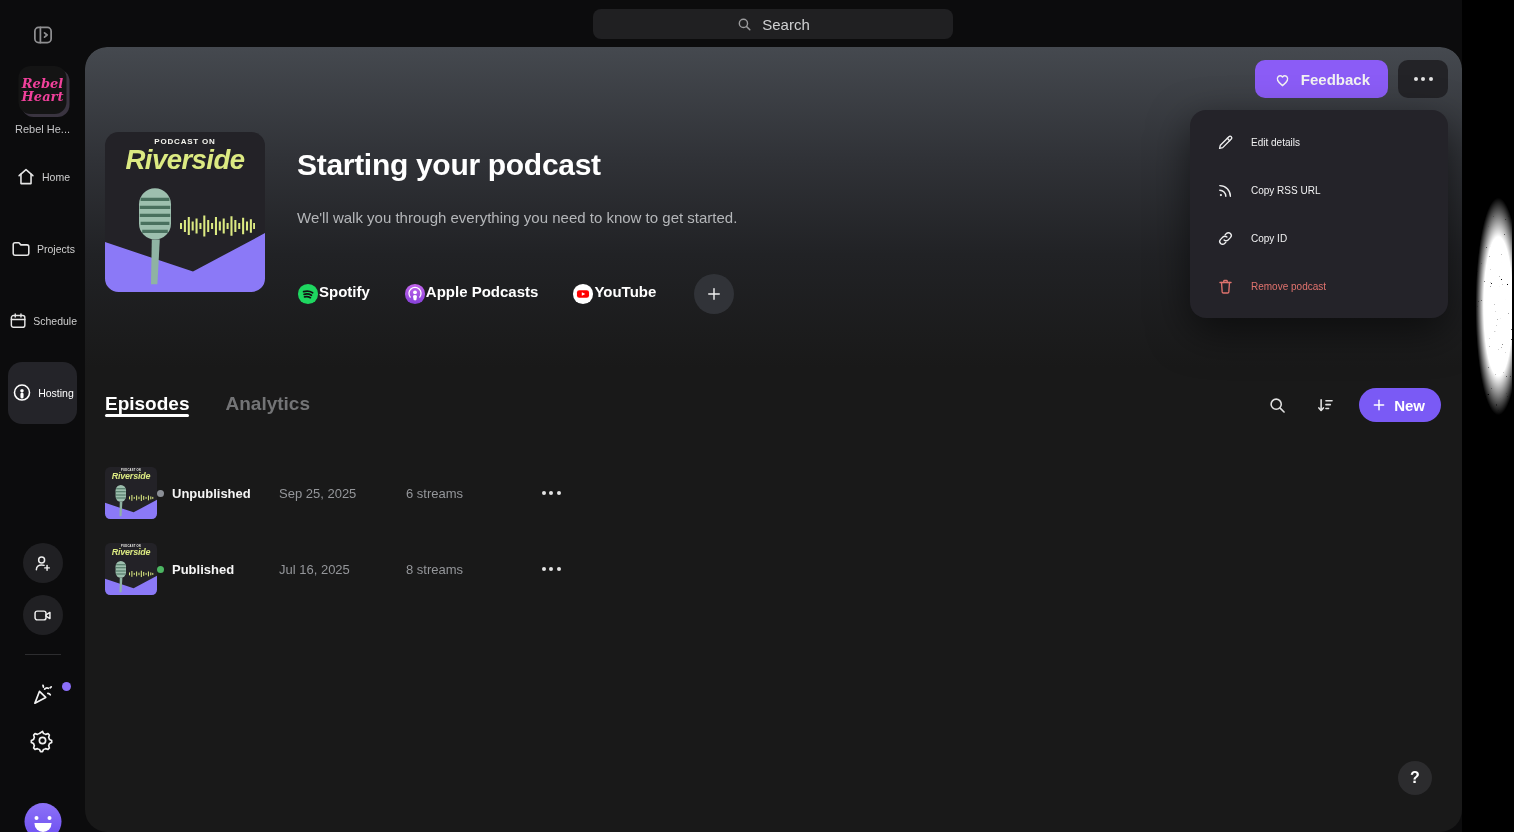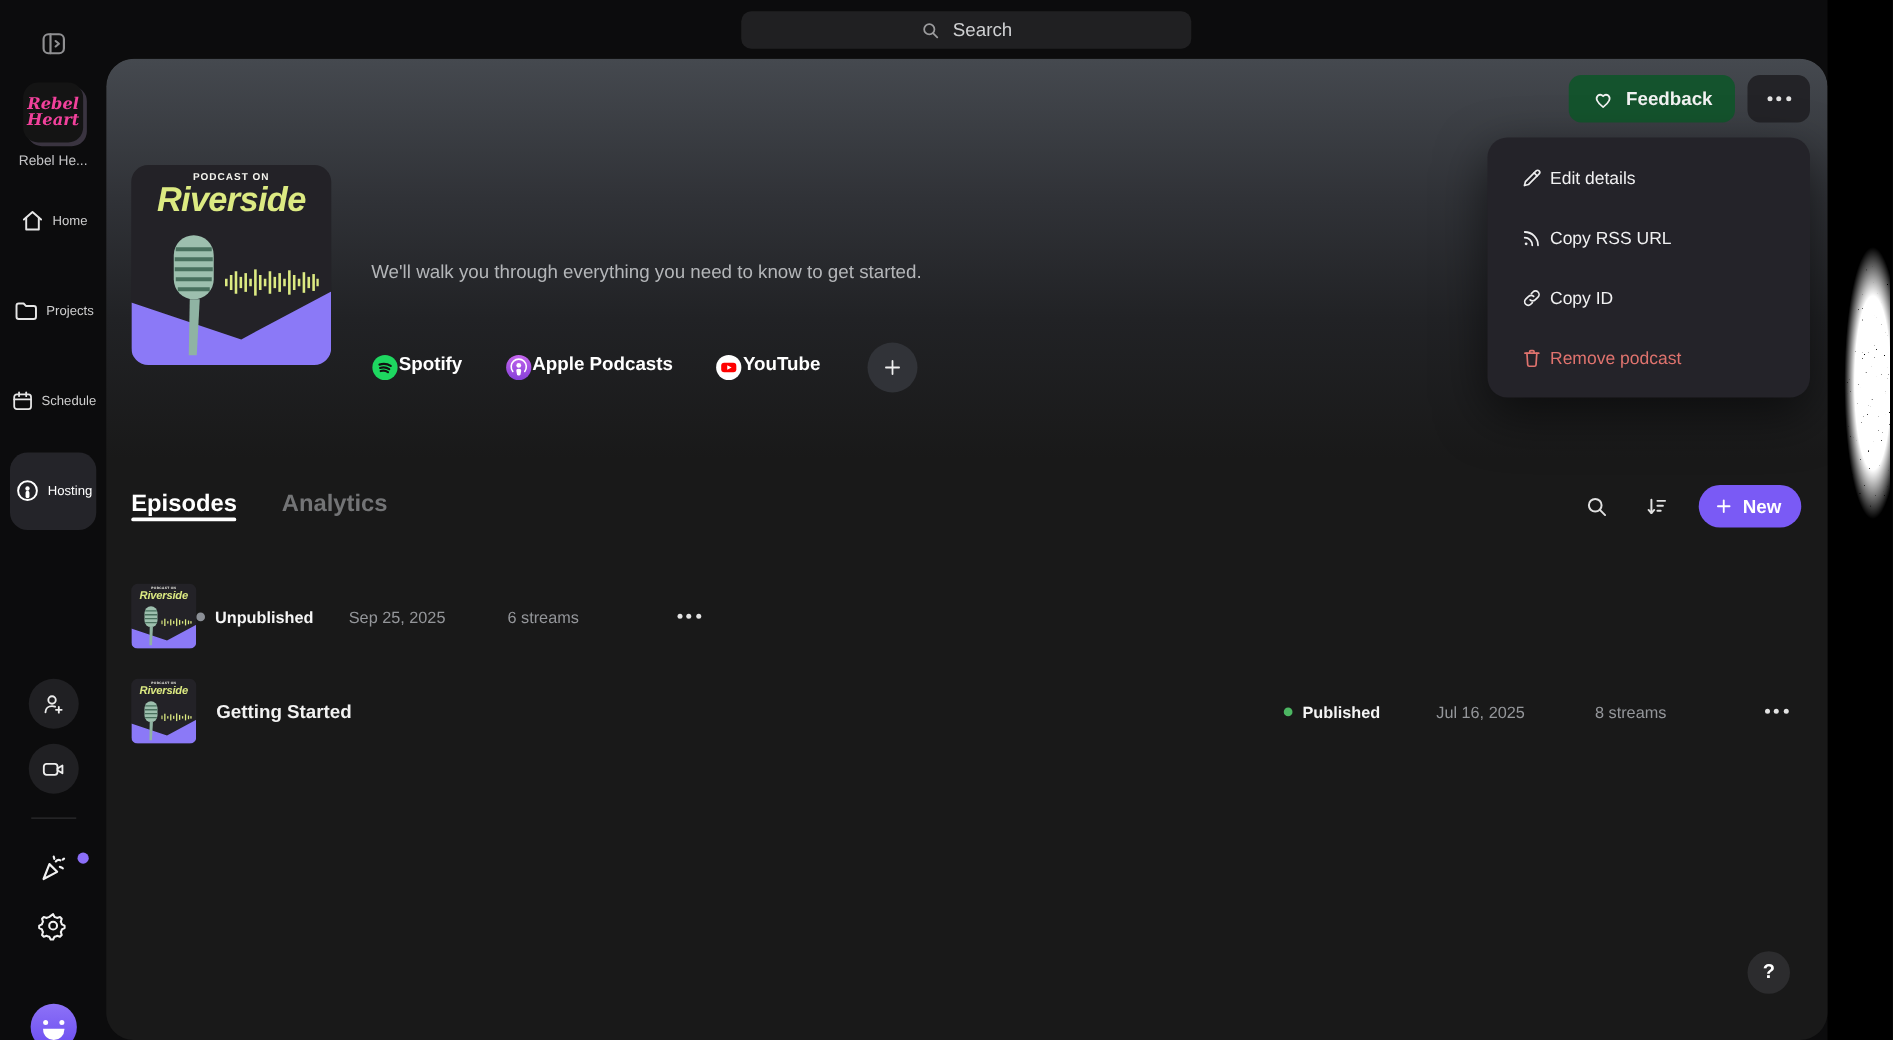--- a/index.html
+++ b/index.html
@@ -48,21 +48,21 @@
     border-radius:0 0 9px 9px; }
 
   
   .panel { position:absolute; left:85px; top:47px; width:1377px; height:785px;
     background:#191919; border-radius:22px; overflow:hidden; }
   .panel::before { content:""; position:absolute; left:0; top:0; right:0; height:320px;
     background:linear-gradient(180deg,#45494f 0%, #303237 35%, #212225 65%, rgba(25,25,25,0) 100%);
     border-radius:22px 22px 0 0; pointer-events:none; }
 
   .top-actions { position:absolute; top:13px; right:14px; display:flex; gap:10px; }
-  .feedback-btn { height:38px; padding:0 18px; background:#14532d; border-radius:10px;
+  .feedback-btn { height:38px; padding:0 18px; background:#8b5cf6; border-radius:10px;
     display:flex; align-items:center; gap:9px; font-size:15px; font-weight:600; color:#f2f2f2; cursor:pointer; }
   .more-btn { width:50px; height:38px; background:#232327; border-radius:10px;
     display:flex; align-items:center; justify-content:center; cursor:pointer; }
   .dots { display:flex; gap:3.5px; }
   .dots i { width:4px; height:4px; border-radius:50%; background:#e3e3e3; }
 
   
   .cover { position:relative; overflow:hidden; background:#232227; border-radius:.85em; flex:none; }
   .cover-lg { position:absolute; left:20px; top:85px; width:160px; height:160px; font-size:16px; }
   .cover-sm { width:52px; height:52px; font-size:5.2px; border-radius:1em; }
@@ -104,22 +104,22 @@
   .status-dot { width:7px; height:7px; border-radius:50%; flex:none; }
   .status-dot.gray { background:#8b8f96; } .status-dot.green { background:#4cb662; }
   .status-label { font-size:13px; font-weight:700; color:#f5f5f5; }
   .ep-date { width:127px; font-size:13px; color:#94969a; }
   .ep-streams { width:125px; font-size:13px; color:#94969a; }
   .ep-menu { width:40px; display:flex; justify-content:center; cursor:pointer; }
 
   
   .ctx-menu { position:absolute; left:1105px; top:63px; width:258px; background:#242329;
     border-radius:16px; padding:8px 0; box-shadow:0 14px 40px rgba(0,0,0,.55); z-index:10; }
-  .menu-item { height:48px; display:flex; align-items:center; gap:5px; padding-left:26px;
-    font-size:14px; color:#f1f1f2; cursor:pointer; }
+  .menu-item { height:48px; display:flex; align-items:center; gap:16px; padding-left:26px;
+    font-size:10px; color:#f1f1f2; cursor:pointer; }
   .menu-item svg { flex:none; }
   .menu-item.highlighted { margin:0 6px; height:46px; border:3px solid #fff; border-radius:13px;
     padding-left:17px; background:#2d2c33; }
   .menu-item.danger { color:#e0736e; }
 
   .help-btn { position:absolute; right:30px; bottom:37px; width:34px; height:34px; border-radius:50%;
     background:#2c2c2e; display:flex; align-items:center; justify-content:center; font-size:16px;
     font-weight:700; color:#fff; cursor:pointer; }
 
   
@@ -281,20 +281,21 @@
             <rect x="44.8" y="4" width="1.7" height="8"></rect>
             <rect x="48" y="6" width="1.7" height="4"></rect>
             <rect x="51.2" y="2.5" width="1.7" height="11"></rect>
             <rect x="54.4" y="5" width="1.7" height="6"></rect>
             <rect x="57.6" y="3.5" width="1.7" height="9"></rect>
             <rect x="60.3" y="6" width="1.7" height="4"></rect>
           </svg>
       </div>
     </div>
 
+    <div class="page-title">Starting your podcast</div>
     <div class="page-subtitle">We'll walk you through everything you need to know to get started.</div>
 
     <div class="platforms">
       <div class="platform">
         <svg width="22" height="22" viewBox="0 0 24 24">
             <circle cx="12" cy="12" r="11" fill="#1ed760"></circle>
             <g stroke="#121212" stroke-width="1.9" fill="none" stroke-linecap="round">
               <path d="M7.2 9.5 c3.3-1 7.2-.5 9.8 1.1"></path>
               <path d="M7.7 12.4 c2.7-.8 5.8-.4 8 1"></path>
               <path d="M8.2 15.1 c2.2-.6 4.6-.3 6.4 .9"></path>
@@ -431,21 +432,20 @@
                 <rect x="18" y="3" width="2.6" height="10"></rect>
                 <rect x="24" y="5.5" width="2.6" height="5"></rect>
                 <rect x="30" y="1.5" width="2.6" height="13"></rect>
                 <rect x="36" y="4" width="2.6" height="8"></rect>
                 <rect x="42" y="6" width="2.6" height="4"></rect>
                 <rect x="48" y="3" width="2.6" height="10"></rect>
                 <rect x="54" y="5" width="2.6" height="6"></rect>
                 <rect x="59" y="6" width="2.6" height="4"></rect>
               </svg></div>
         </div>
-        <div class="ep-title">Getting Started</div>
         <div class="ep-status">
           <span class="status-dot green"></span>
           <span class="status-label">Published</span>
         </div>
         <div class="ep-date">Jul 16, 2025</div>
         <div class="ep-streams">8 streams</div>
         <div class="ep-menu">
           <span class="dots">
               <i></i>
               <i></i>

